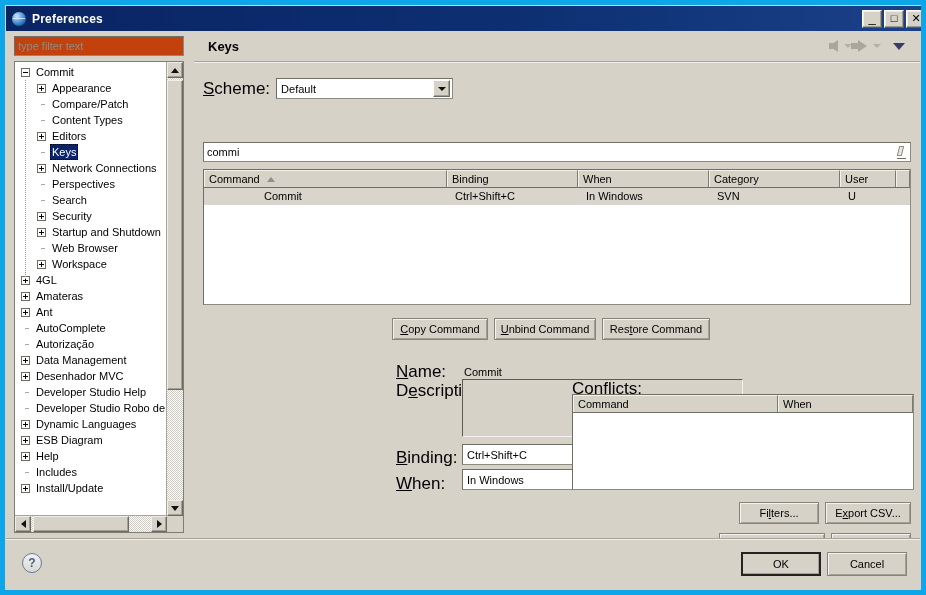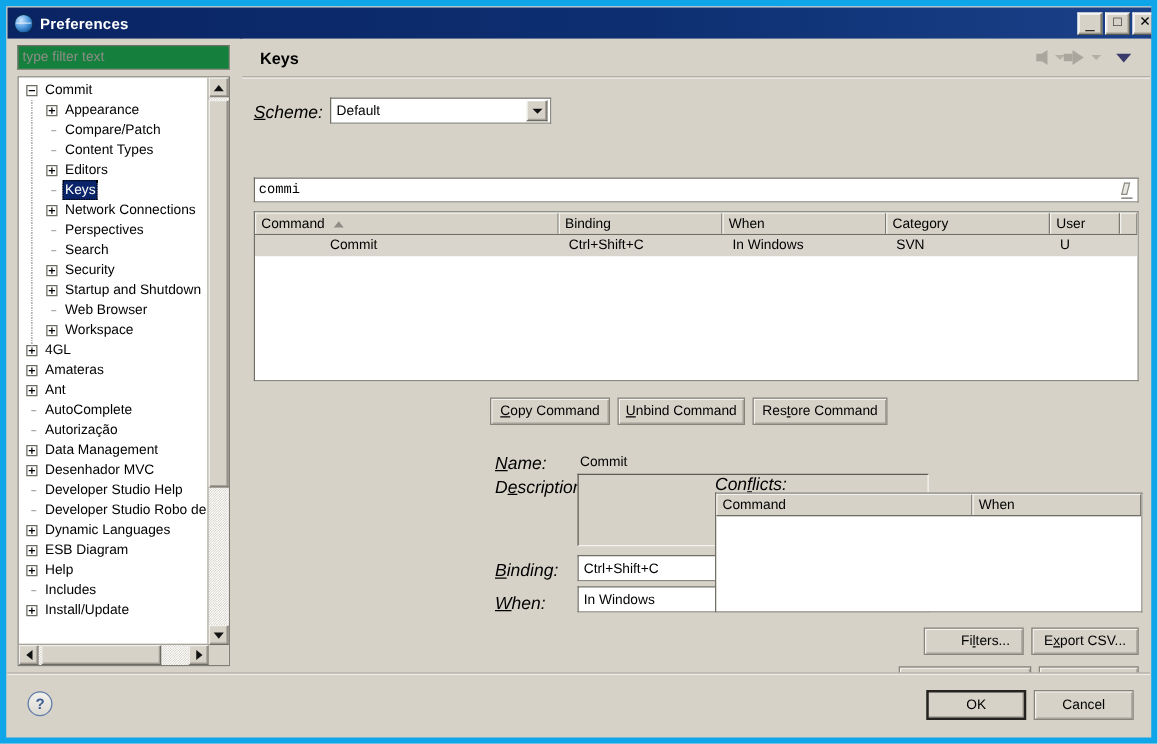--- a/index.html
+++ b/index.html
@@ -93,21 +93,21 @@
     background: #d6d2c8;
   }
   #filter-input {
     position: absolute;
     left: 8px; top: 5px;
     width: 170px; height: 20px;
     box-sizing: border-box;
     border: 1px solid #8a8a80;
     border-top-color: #6f6f66;
     border-left-color: #6f6f66;
-    background: #15803d;
+    background: #c2410c;
     font-family: "Liberation Sans", sans-serif;
     font-size: 11px;
     color: #000;
     padding: 0 3px;
   }
   #filter-input::placeholder { color: #8d8d86; opacity: 1; }
 
   #tree-box {
     position: absolute;
     left: 8px; top: 30px;
@@ -328,23 +328,22 @@
   }
   #header-rule::after {
     content: "";
     position: absolute;
     left: 0; right: 0; top: 1px;
     height: 1px;
     background: #f0eeea;
   }
 
   .flabel {
-    font-size: 14px;
+    font-size: 17px;
     color: #000;
-    font-style: italic;
   }
   .mn { text-decoration: underline; }
 
   #scheme-row {
     position: absolute;
     left: 9px; top: 47px;
     display: flex;
     align-items: center;
   }
   #scheme-label { margin-right: 6px; }
@@ -400,21 +399,21 @@
     border-top-color: #6f6f66;
     border-left-color: #6f6f66;
     background: #ffffff;
     display: flex;
     align-items: center;
   }
   #keyfilter input {
     border: none;
     outline: none;
     background: transparent;
-    font-family: Liberation Mono, monospace;
+    font-family: Liberation Sans, sans-serif;
     font-size: 11px;
     color: #000;
     padding: 0 3px;
     flex: 1 1 auto;
     height: 16px;
   }
   #clear-icon {
     width: 14px; height: 14px;
     margin-right: 2px;
     position: relative;
@@ -662,21 +661,21 @@
 
   #bottom-right-buttons {
     position: absolute;
     right: 9px; top: 471px;
     display: flex;
     flex-direction: column;
     align-items: flex-end;
     gap: 9px;
   }
   .brrow { display: flex; gap: 6px; }
-  #btn-filters    { width: 80px; height: 22px; justify-content: flex-end; }
+  #btn-filters    { width: 80px; height: 22px; }
   #btn-exportcsv  { width: 86px; height: 22px; }
   #btn-restoredef { width: 106px; height: 22px; }
   #btn-apply      { width: 80px; height: 22px; }
 
   
   #bottom-bar {
     position: absolute;
     left: 1px; right: 1px; bottom: 1px;
     height: 50px;
     background: #d6d2c8;

